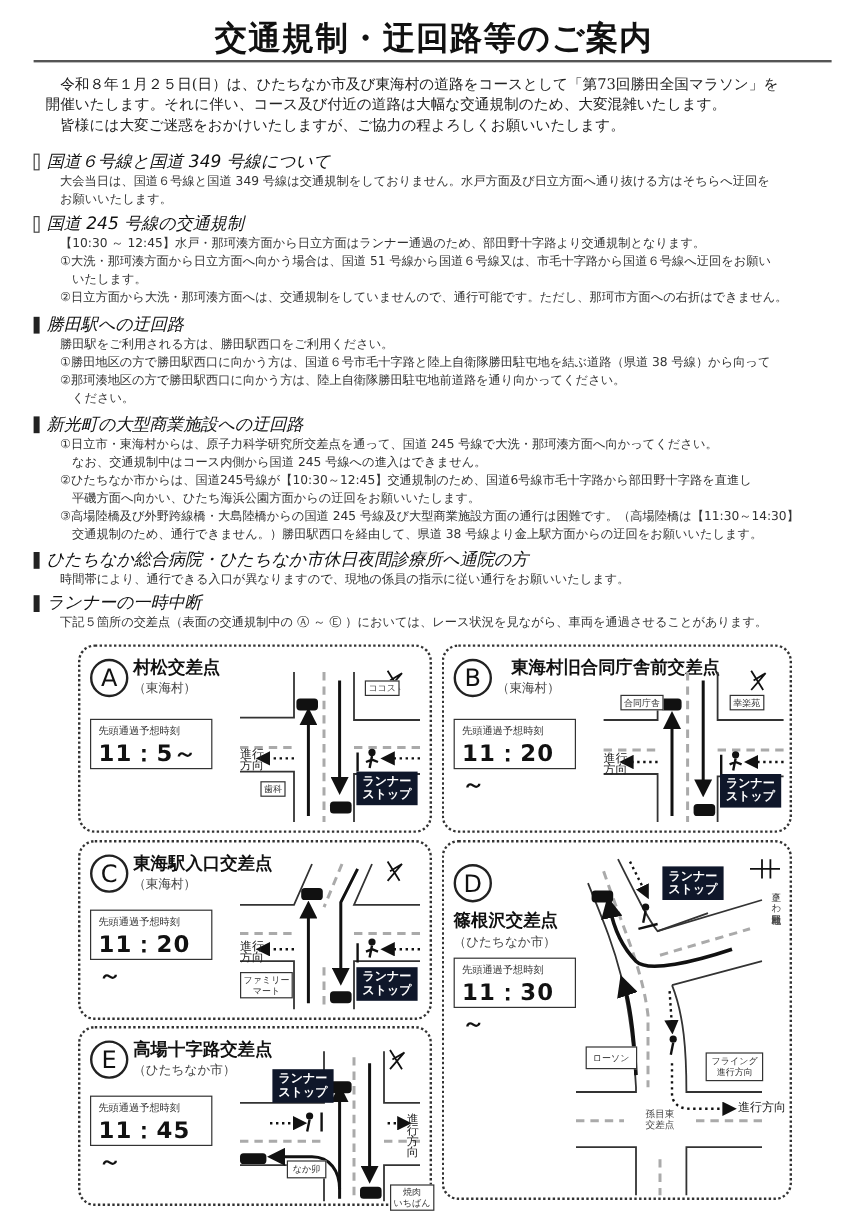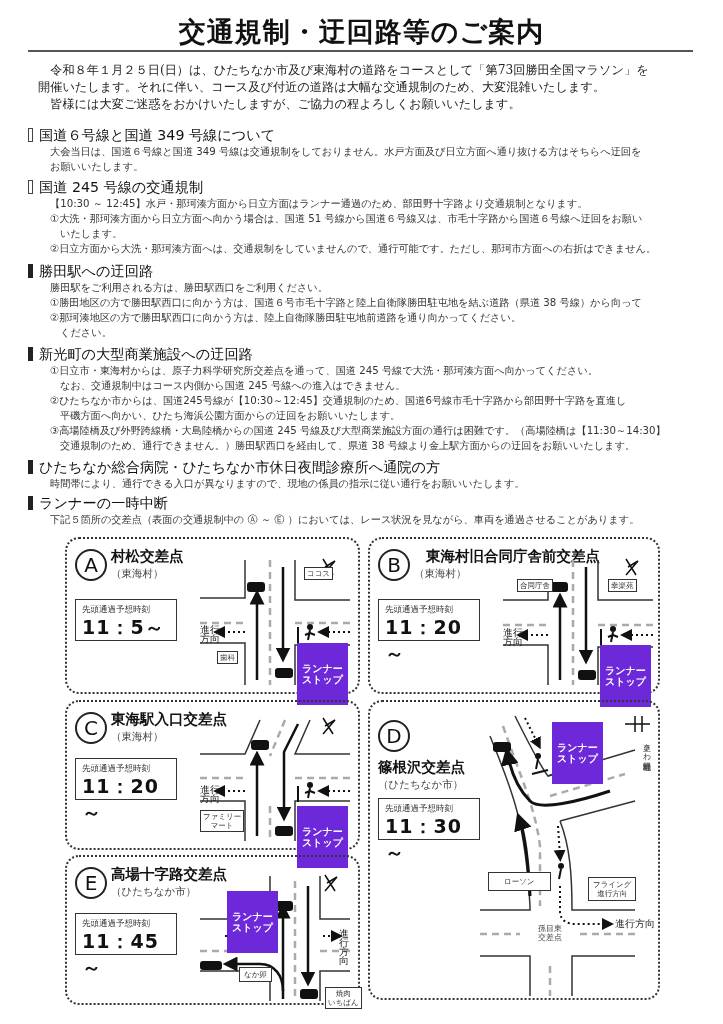--- a/index.html
+++ b/index.html
@@ -3,36 +3,36 @@
 <meta charset="utf-8">
 <style>
   html, body { margin:0; padding:0; background:#fff; }
   body { width:723px; height:1024px; position:relative; overflow:hidden; font-family:"DejaVu Sans", sans-serif; color:#222; }
   .title { position:absolute; left:0; top:14px; width:723px; text-align:center; font-size:27px; font-weight:bold; letter-spacing:1px; color:#111; font-family:"DejaVu Sans", sans-serif; }
   .title-rule { position:absolute; left:28px; top:50px; width:665px; height:2px; background:#555; }
   .intro { position:absolute; left:38px; top:62px; width:660px; font-family:"DejaVu Serif", serif; font-size:12.2px; line-height:17px; color:#222; }
   .intro p { margin:0; }
   .intro .ind { text-indent:1em; }
   .section { position:absolute; left:28px; width:675px; }
-  .sec-head { font-size:14.2px; color:#111; line-height:18px; display:flex; align-items:center; }
+  .sec-head { font-size:14.2px; color:#111; line-height:18px; display:flex; align-items:center;font-style:italic; }
   .marker { display:inline-block; width:5px; height:14px; margin-right:6px; box-sizing:border-box; }
   .marker.outline { border:1px solid #444; background:#fff; }
   .marker.solid { background:#222; }
   .sec-body { font-size:10.2px; line-height:15px; color:#333; padding-left:22px; }
   .sec-body p { margin:0; }
   .box { position:absolute; border:2px dotted #333; border-radius:14px; box-sizing:border-box; }
   .letter { position:absolute; width:28px; height:28px; border:2px solid #222; border-radius:50%; font-size:20px; line-height:28px; text-align:center; color:#111; }
   .bname { position:absolute; font-size:14.5px; font-weight:bold; color:#111; white-space:nowrap; }
   .bsub { position:absolute; font-size:10.5px; color:#444; white-space:nowrap;text-align:right; }
   .timebox { position:absolute; border:1.5px solid #333; width:100px; height:40px; background:#fff; }
   .timebox .lab { position:absolute; left:6px; top:4px; font-size:8.5px; color:#333; }
   .timebox .val { position:absolute; left:6px; top:15px; font-size:19px; font-weight:bold; color:#111; letter-spacing:1px; }
   .map { position:absolute; }
   .lbl { position:absolute; font-size:7.5px; color:#333; border:1px solid #333; background:#fff; padding:1px 2px; text-align:center; line-height:9px; white-space:nowrap; }
-  .stop { position:absolute; background:#6d28d9; color:#fff; font-size:10px; font-weight:bold; line-height:11px; padding:20px 5px; }
+  .stop { position:absolute; background:#0f172a; color:#fff; font-size:10px; font-weight:bold; line-height:11px; padding:3px 5px; }
   .dir { position:absolute; font-size:10px; color:#222; line-height:9px; }
   .note { position:absolute; font-size:8px; color:#444; line-height:9px; }
 </style>
 </head>
 <body>
 
 <div class="title">交通規制・迂回路等のご案内</div>
 <div class="title-rule"></div>
 
 <div class="intro">
@@ -238,21 +238,21 @@
       <path d="M58,53 L56,63" stroke="#111" stroke-width="2"></path>
     <line x1="52" y1="68" x2="68" y2="64" stroke="#111" stroke-width="2"></line>
     <path d="M78,120 L80,150" stroke="#111" stroke-width="2" stroke-dasharray="2,3" marker-end="url(#ah)"></path>
     <circle cx="81" cy="160" r="3" fill="#111"></circle>
       <path d="M81,163 L79,173" stroke="#111" stroke-width="2"></path>
     <path d="M80,180 L80,205 C80,215 88,218 95,218 L128,218" stroke="#111" stroke-width="2" stroke-dasharray="2,3" fill="none" marker-end="url(#ah)"></path>
     <path d="M145,18 H170 M155,10 V26 M162,10 V26" stroke="#111" stroke-width="1.5"></path>
   </svg>
   <div class="stop" style="left:182px;top:20px;"><span>ランナー</span><br><span>ストップ</span></div>
   <div class="note" style="left:272px;top:36px;writing-mode:vertical-rl;">至さわ野杜団地</div>
-  <div class="lbl" style="left:118px;top:170px;padding:4px 15px;">ローソン</div>
+  <div class="lbl" style="left:118px;top:170px;padding:4px 5px;">ローソン</div>
   <div class="lbl" style="left:218px;top:175px;padding:2px 4px;"><span>フライング</span><br><span>進行方向</span></div>
   <div class="dir" style="left:245px;top:217px;">進行方向</div>
   <div class="note" style="left:168px;top:222px;text-align:center;"><span>孫目東</span><br><span>交差点</span></div>
 </div>
 
 <div class="box" style="left:65px;top:855px;width:295px;height:150px;">
   <div class="letter" style="left:8px;top:10px;">E</div>
   <div class="bname" style="left:44px;top:8px;">高場十字路交差点</div>
   <div class="bsub" style="left:44px;top:28px;">（ひたちなか市）</div>
   <div class="timebox" style="left:8px;top:56px;">

